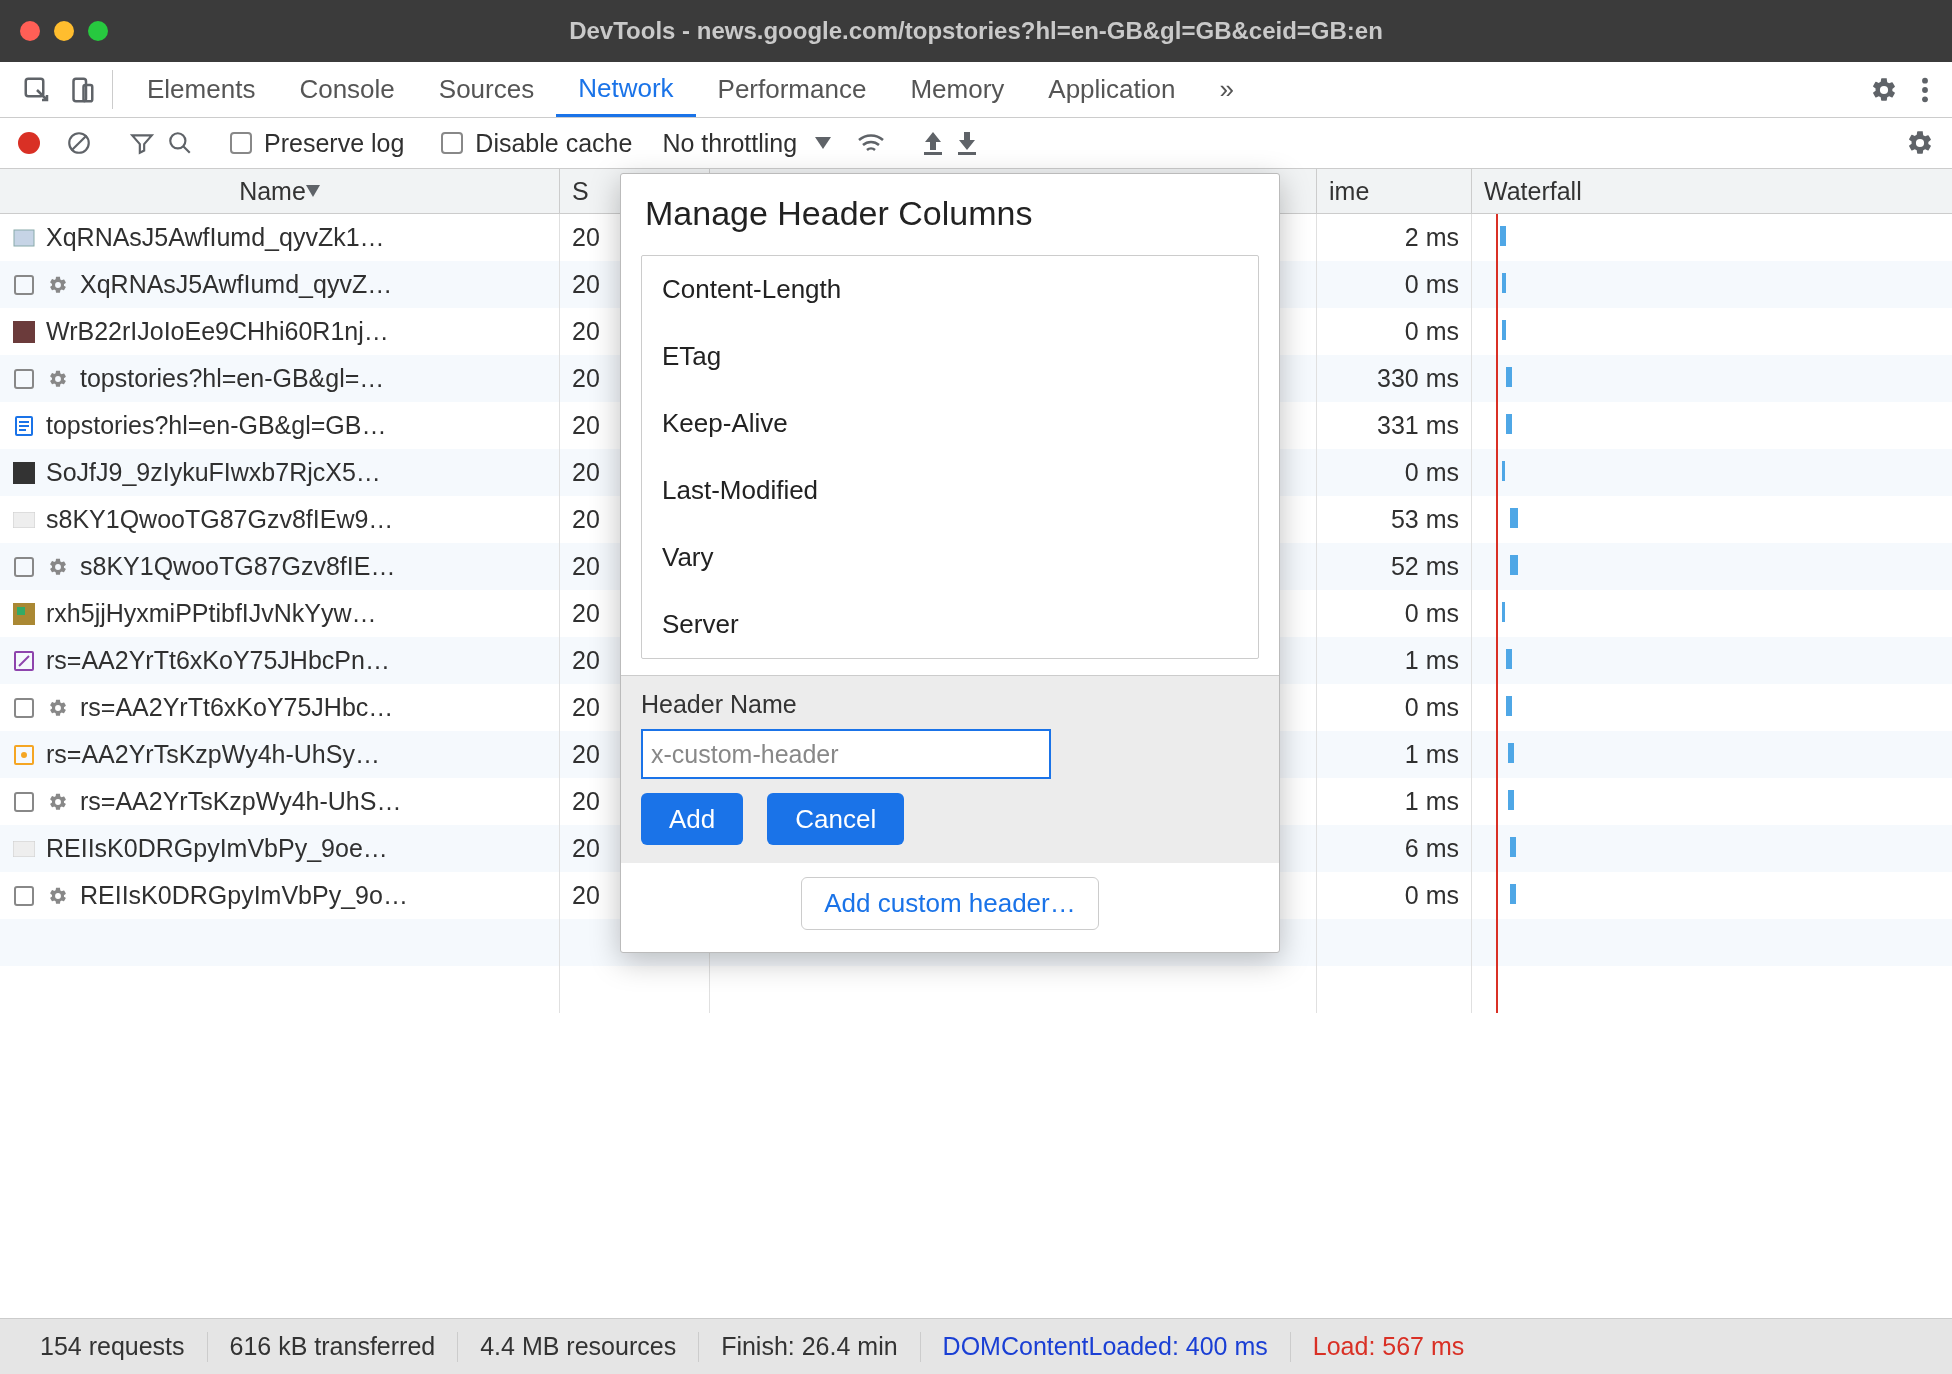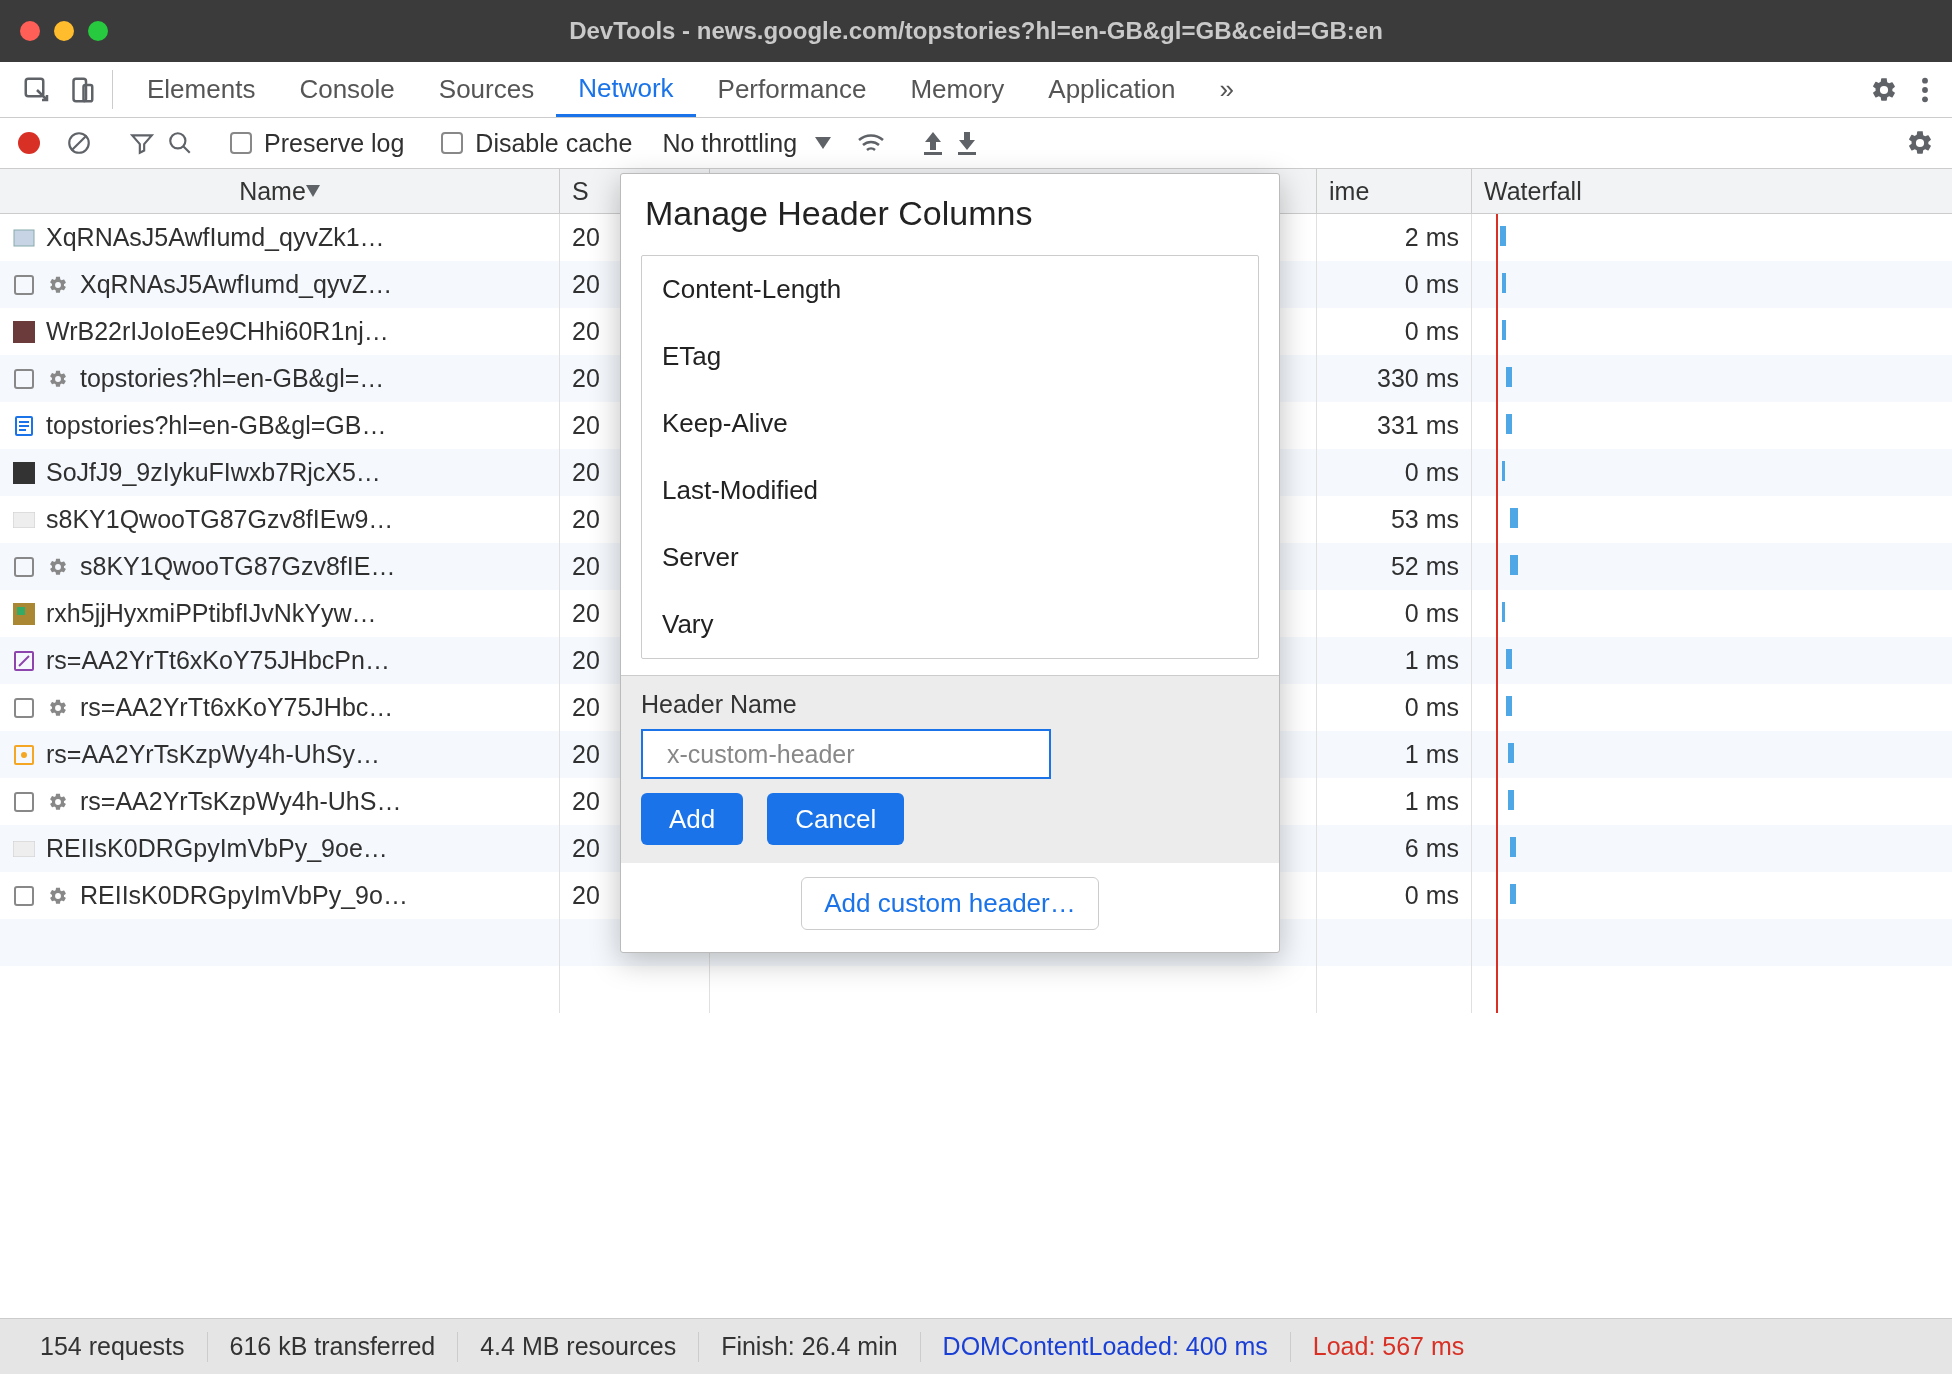--- a/index.html
+++ b/index.html
@@ -150,21 +150,21 @@
 .modal-item { padding: 18px 20px; font-size: 26px; color: #222; }
 .modal-footer-area {
   background: #ececec;
   padding: 14px 20px 18px;
   border-top: 1px solid #ccc;
 }
 .field-label { font-size: 25px; color: #333; margin-bottom: 10px; }
 .text-input {
   width: 410px; height: 50px;
   border: 2px solid #1a73e8;
-  padding: 0 24px;
+  padding: 0 8px;
   font-size: 25px; color: #4c1d95;
   outline: none;
 }
 .text-input::placeholder { color: #888; }
 .btn-row { margin-top: 14px; display:flex; gap: 24px; }
 .btn {
   height: 52px; padding: 0 28px;
   border: none; border-radius: 6px;
   font-size: 26px; cursor: pointer;
 }
@@ -657,22 +657,22 @@
     <span class="status-item status-load">Load: 567 ms</span>
   </div>
 
   <div class="modal">
     <div class="modal-title">Manage Header Columns</div>
     <div class="modal-list" id="modal-list">
         <div class="modal-item">Content-Length</div>
         <div class="modal-item">ETag</div>
         <div class="modal-item">Keep-Alive</div>
         <div class="modal-item">Last-Modified</div>
+        <div class="modal-item">Vary</div>
         <div class="modal-item">Server</div>
-        <div class="modal-item">Vary</div>
       </div>
     <div class="modal-footer-area">
       <div class="field-label">Header Name</div>
       <input class="text-input" placeholder="x-custom-header" style="">
       <div class="btn-row">
         <button class="btn primary"><span>Add</span></button>
         <button class="btn primary"><span>Cancel</span></button>
       </div>
     </div>
     <div class="modal-bottom">

